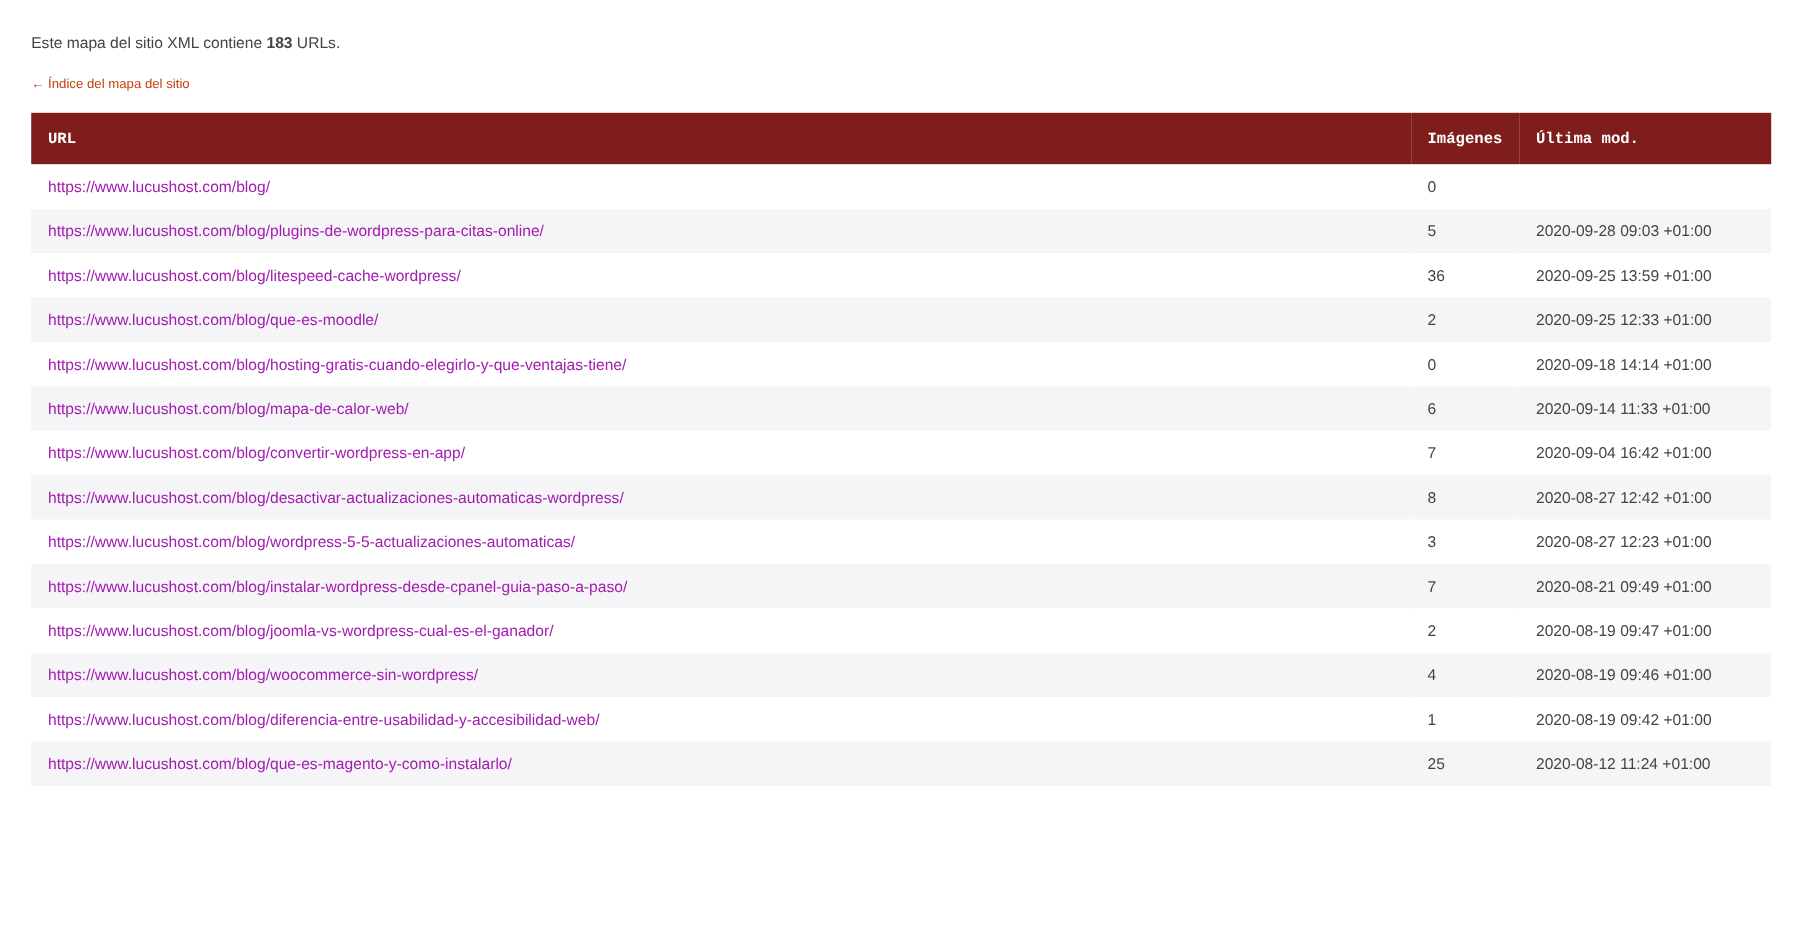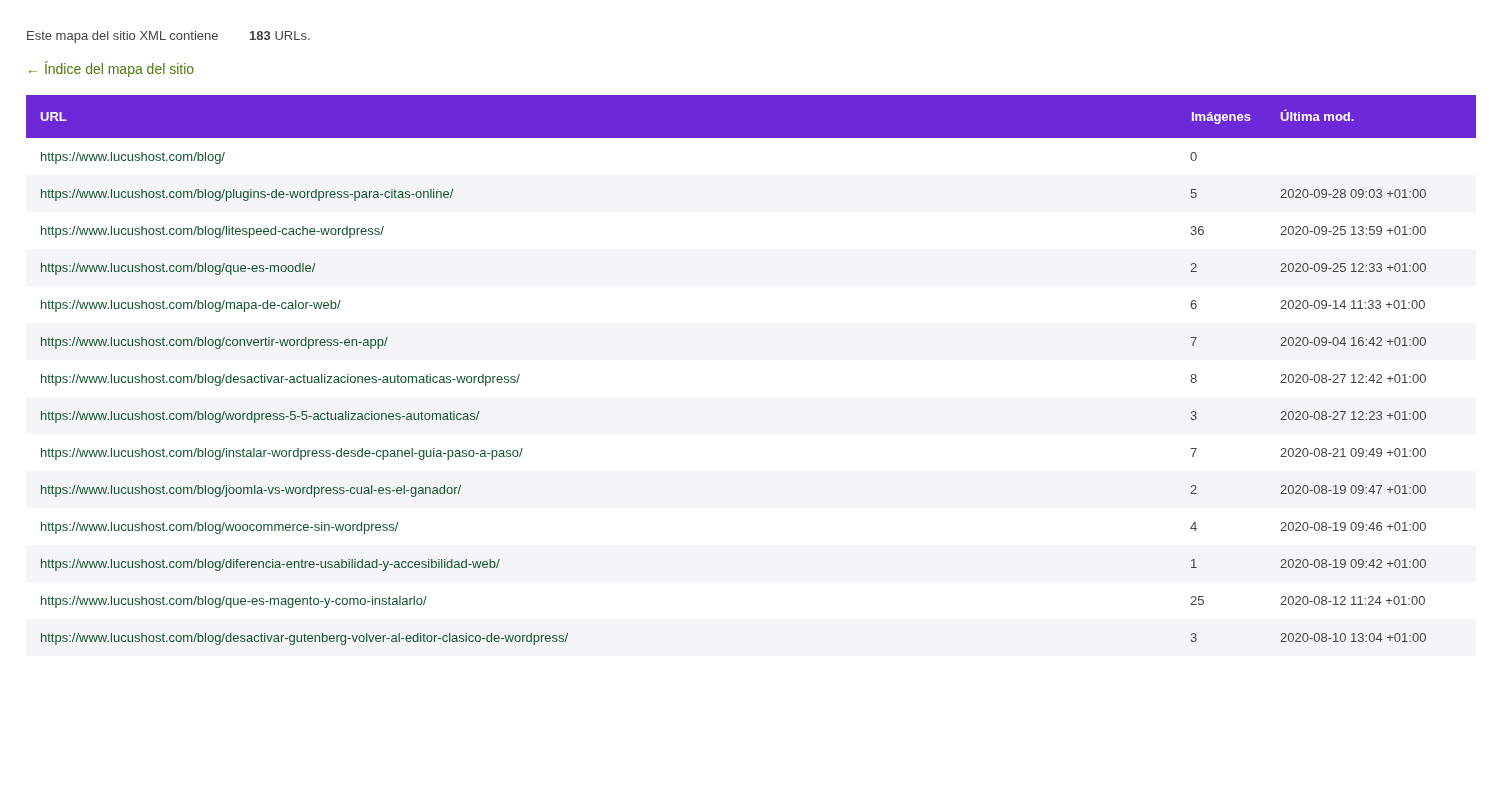--- a/index.html
+++ b/index.html
@@ -9,56 +9,57 @@
     font-family: "Segoe UI", -apple-system, Arial, sans-serif;
     font-size: 13px;
     color: #444;
     background: #fff;
   }
   .intro-line {
     color: #444;
     margin: 8px 0 18px 0;
     font-size: 13px;
   }
-  .intro-line strong { font-weight: 700; margin-left: 27px; }
+  .intro-line strong { font-weight: 700; }
   .back-link {
-    color: #4d7c0f;
+    color: #c2410c;
     text-decoration: none;
     cursor: pointer;
-    font-size: 14px;
+    font-size: 11px;
     display: inline-block;
     margin-bottom: 18px;
   }
   table {
     width: 100%;
     border-collapse: collapse;
     font-size: 13px;
   }
   thead tr {
-    background: #6d28d9;
+    background: #7f1d1d;
     color: #fff;
+    font-family: Liberation Mono, monospace;
   }
   thead th {
     text-align: left;
     font-weight: 600;
     padding: 14px 14px;
     font-size: 13px;
   }
   thead th.col-url { width: auto; }
   thead th.col-images { width: 90px; text-align: center; }
   thead th.col-mod { width: 210px; }
   tbody tr:nth-child(even) { background: #f5f5f7; }
   tbody tr:nth-child(odd) { background: #fff; }
   tbody td {
     padding: 11px 14px;
     color: #444;
     vertical-align: middle;
   }
   tbody td a {
-    color: #14532d;
+    color: #a21caf;
     text-decoration: none;
     cursor: pointer;
   }
 </style>
 </head>
 <body>
 
 
 
 <p class="intro-line">
@@ -88,20 +89,25 @@
       </tr>
       <tr>
         <td><a>https://www.lucushost.com/blog/litespeed-cache-wordpress/</a></td>
         <td>36</td>
         <td>2020-09-25 13:59 +01:00</td>
       </tr>
       <tr>
         <td><a>https://www.lucushost.com/blog/que-es-moodle/</a></td>
         <td>2</td>
         <td>2020-09-25 12:33 +01:00</td>
+      </tr>
+      <tr>
+        <td><a>https://www.lucushost.com/blog/hosting-gratis-cuando-elegirlo-y-que-ventajas-tiene/</a></td>
+        <td>0</td>
+        <td>2020-09-18 14:14 +01:00</td>
       </tr>
       <tr>
         <td><a>https://www.lucushost.com/blog/mapa-de-calor-web/</a></td>
         <td>6</td>
         <td>2020-09-14 11:33 +01:00</td>
       </tr>
       <tr>
         <td><a>https://www.lucushost.com/blog/convertir-wordpress-en-app/</a></td>
         <td>7</td>
         <td>2020-09-04 16:42 +01:00</td>
@@ -134,22 +140,17 @@
       <tr>
         <td><a>https://www.lucushost.com/blog/diferencia-entre-usabilidad-y-accesibilidad-web/</a></td>
         <td>1</td>
         <td>2020-08-19 09:42 +01:00</td>
       </tr>
       <tr>
         <td><a>https://www.lucushost.com/blog/que-es-magento-y-como-instalarlo/</a></td>
         <td>25</td>
         <td>2020-08-12 11:24 +01:00</td>
       </tr>
-      <tr>
-        <td><a>https://www.lucushost.com/blog/desactivar-gutenberg-volver-al-editor-clasico-de-wordpress/</a></td>
-        <td>3</td>
-        <td>2020-08-10 13:04 +01:00</td>
-      </tr>
     </tbody>
 </table>
 
 
 
 
 </body></html>

